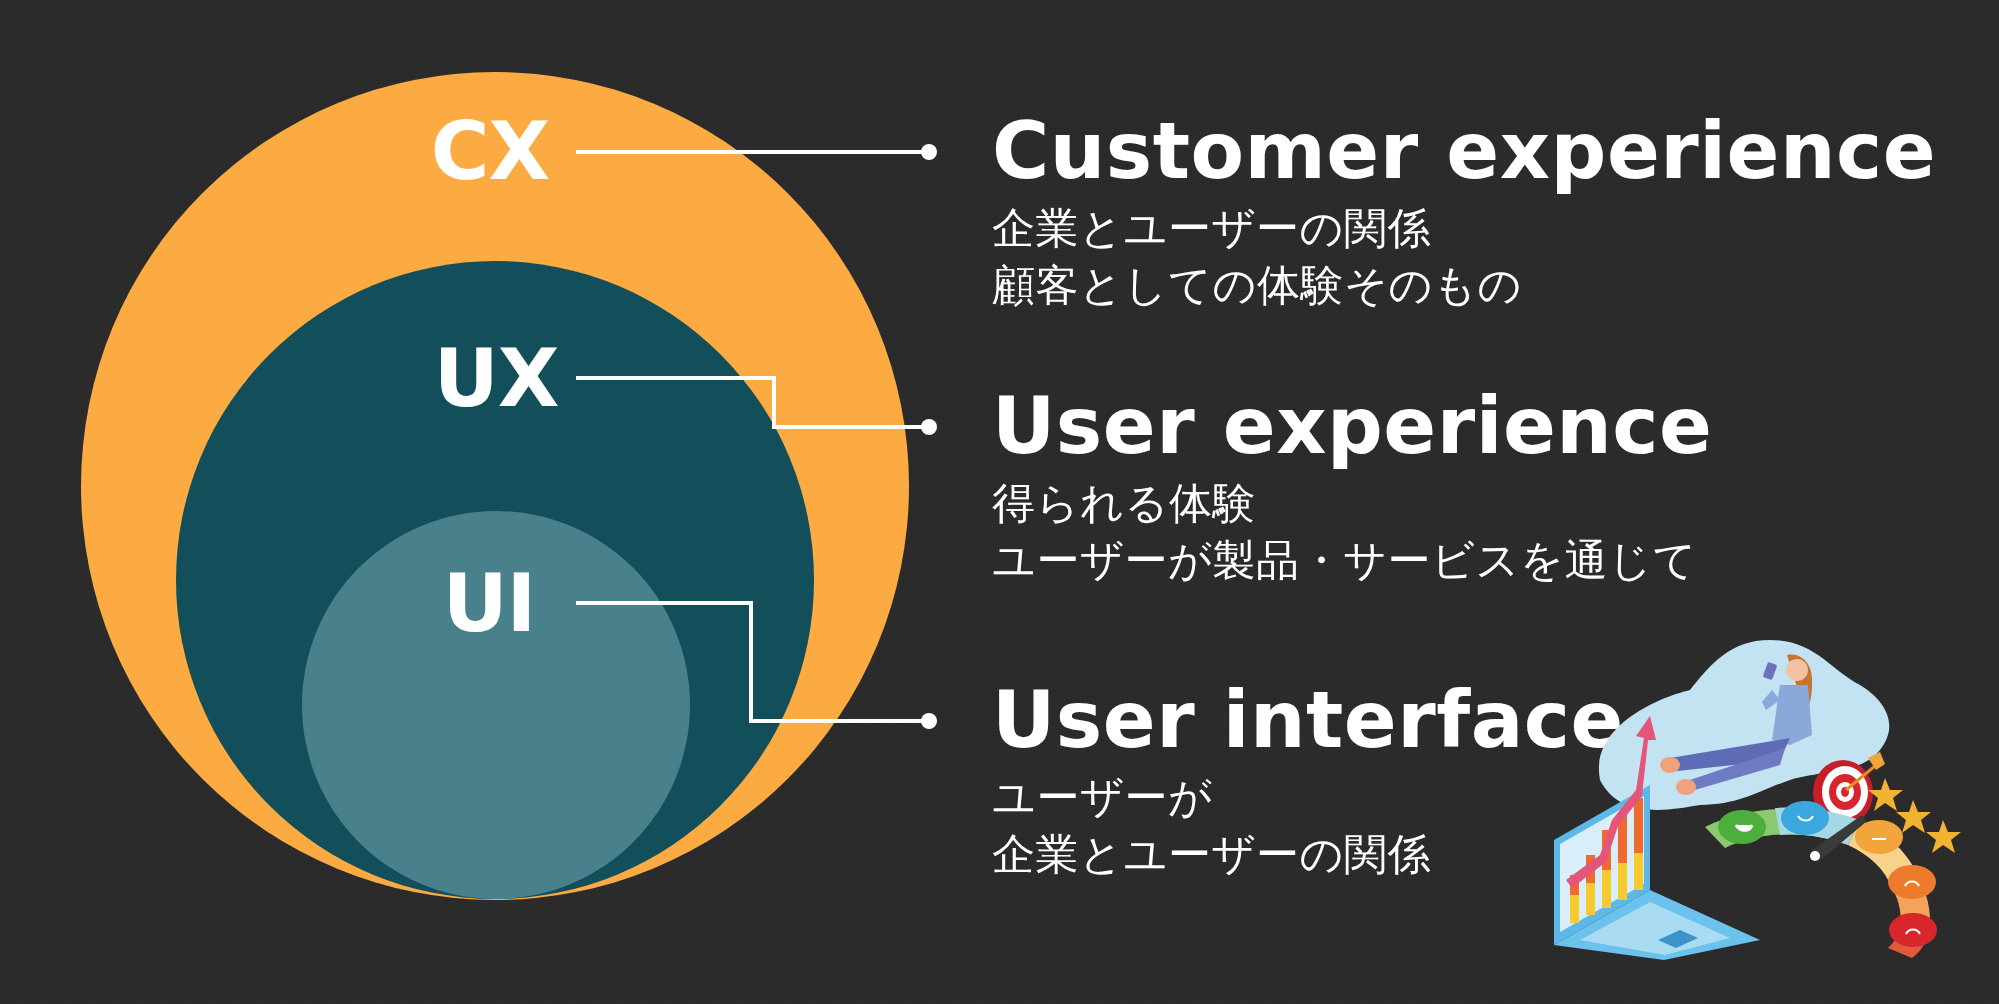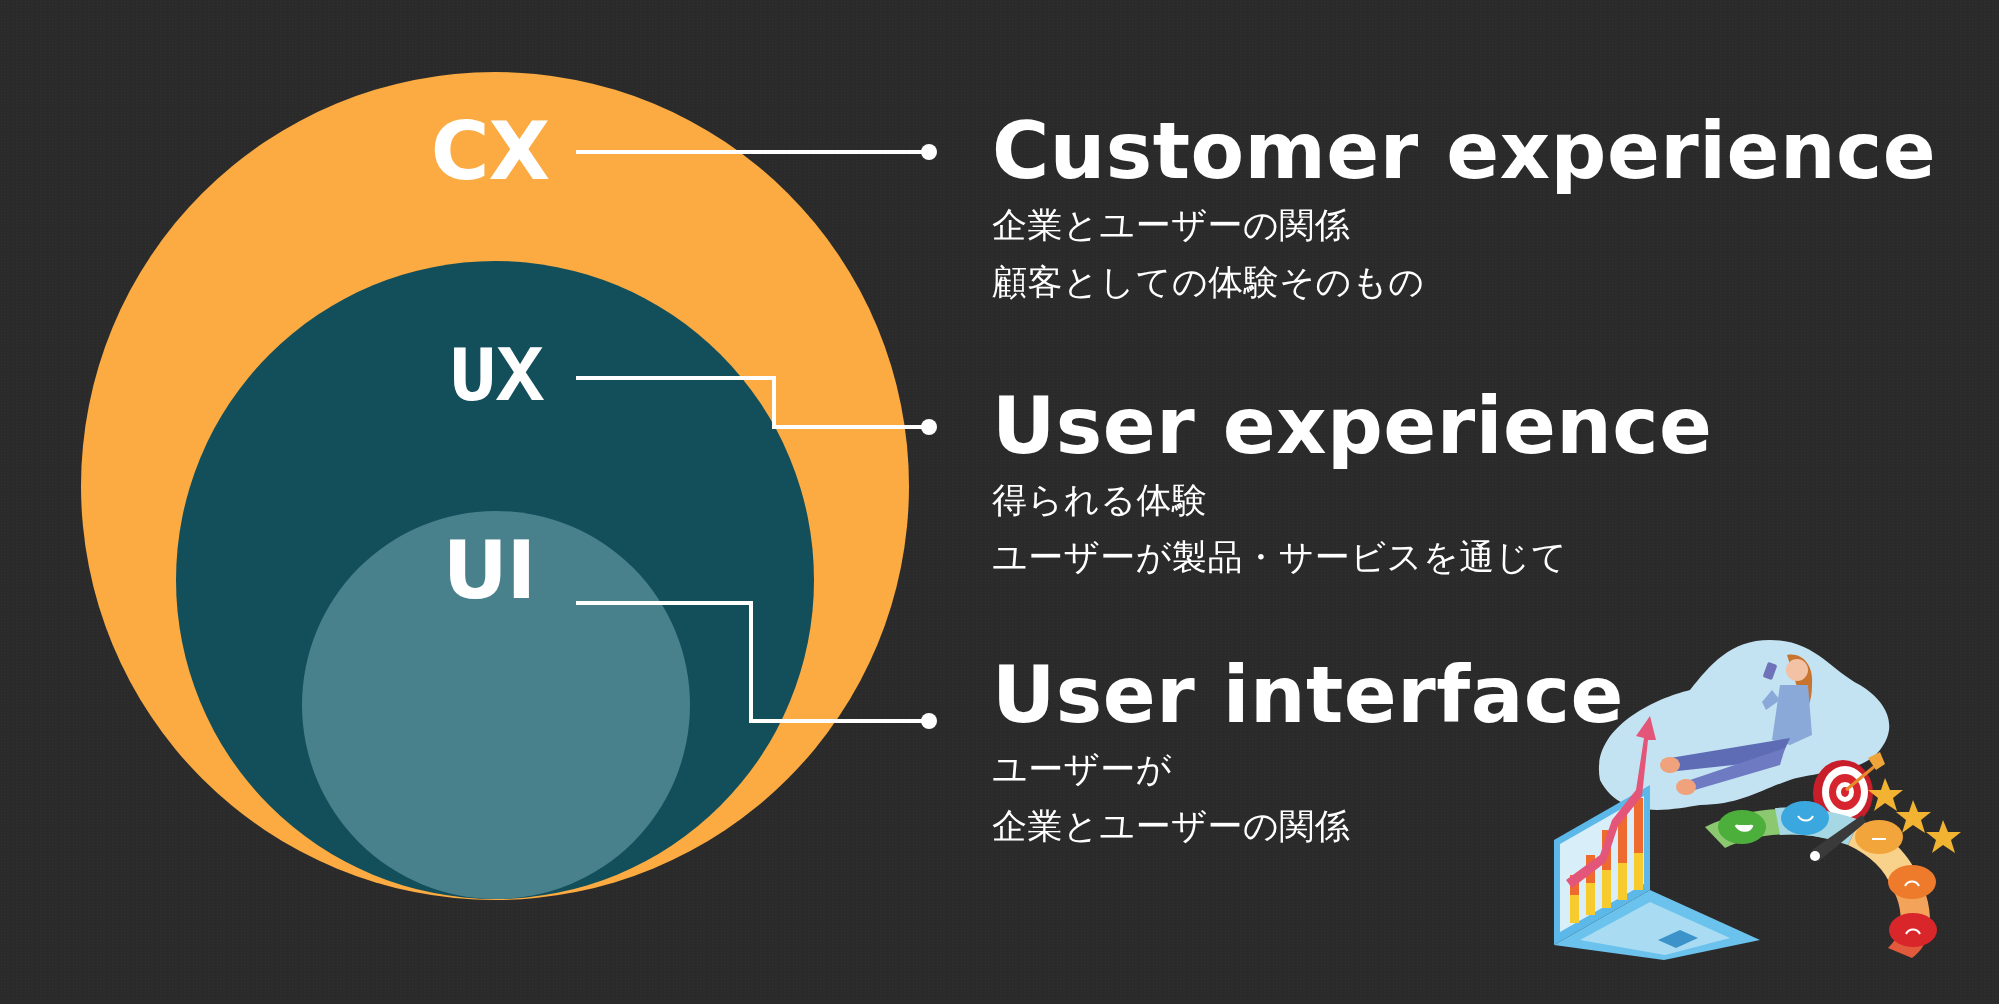--- a/index.html
+++ b/index.html
@@ -23,40 +23,40 @@
   .circle-ux { left: 176px; top: 261px; width: 638px; height: 638px; }
   .circle-ui { left: 302px; top: 511px; width: 388px; height: 388px; }
 
   .abbr {
     position: absolute; color: #ffffff; font-weight: bold;
     font-size: 80px; line-height: 80px; letter-spacing: -1px;
     text-align: center; width: 200px;
     font-family: "DejaVu Sans", sans-serif;
   }
   .abbr-cx { left: 390px; top: 112px; }
-  .abbr-ux { left: 396px; top: 339px; font-family: Liberation Mono, monospace; }
-  .abbr-ui { left: 389px; top: 531px; }
+  .abbr-ux { left: 396px; top: 339px; }
+  .abbr-ui { left: 389px; top: 564px; }
 
   svg.connectors { position: absolute; left: 0; top: 0; width: 1999px; height: 1004px; pointer-events: none; }
 
   .term { position: absolute; left: 992px; color: #ffffff; }
   .term-title {
     font-weight: bold; font-size: 78px; line-height: 90px;
     letter-spacing: 0.5px; white-space: nowrap;
     font-family: "DejaVu Sans", sans-serif;
   }
   .term-desc {
-    font-size: 35px; line-height: 57px; font-weight: normal;
+    font-size: 43px; line-height: 57px; font-weight: normal;
     margin-top: 4px; white-space: nowrap;
-    font-family: Liberation Mono, monospace;
+    font-family: Liberation Sans, sans-serif;
     letter-spacing: 0.5px;
   }
   .term-cx { top: 106px; }
   .term-ux { top: 381px; }
-  .term-ui { top: 650px; }
+  .term-ui { top: 675px; }
 
   .illustration { position: absolute; left: 1540px; top: 630px; width: 440px; height: 330px; }
 </style>
 </head>
 <body>
 
 <div class="stage">
   <div class="bg-noise"></div>
 
   <div class="circle circle-cx" style="background:#FBAB41"></div>

